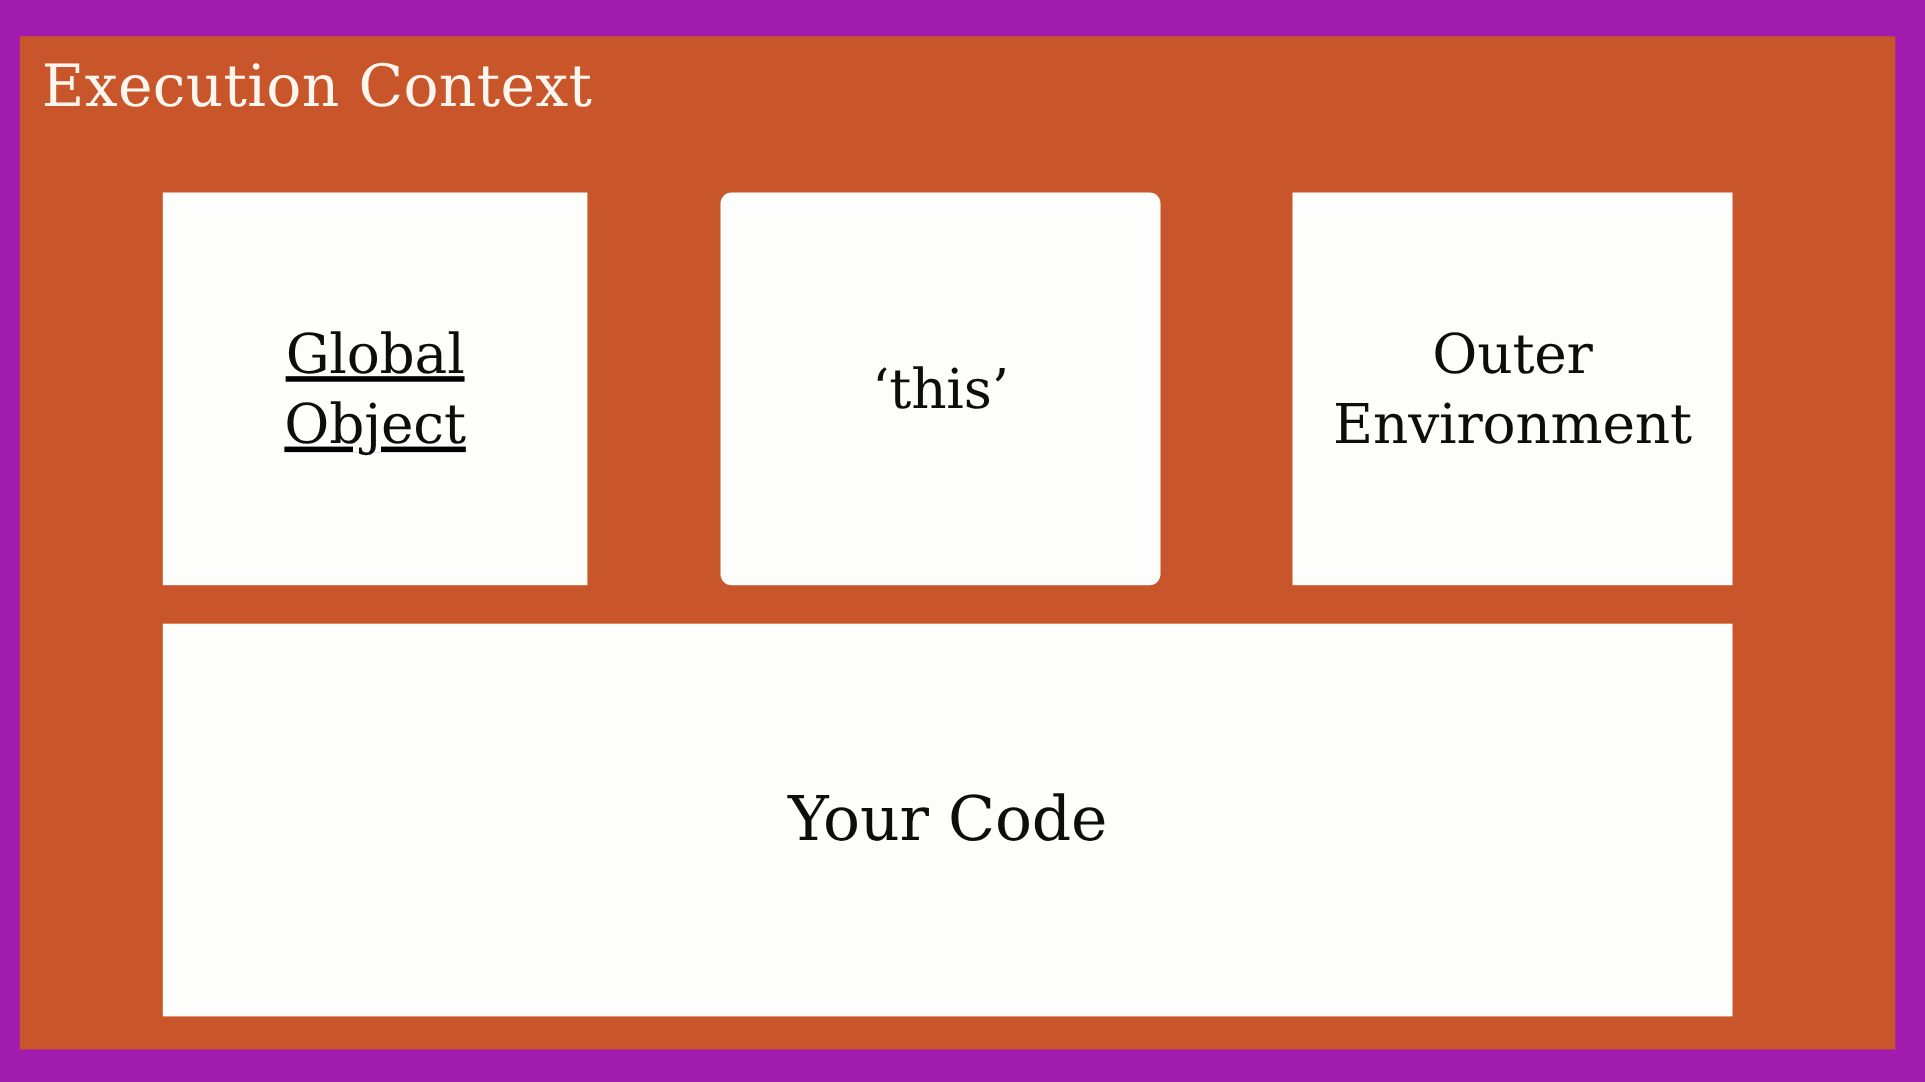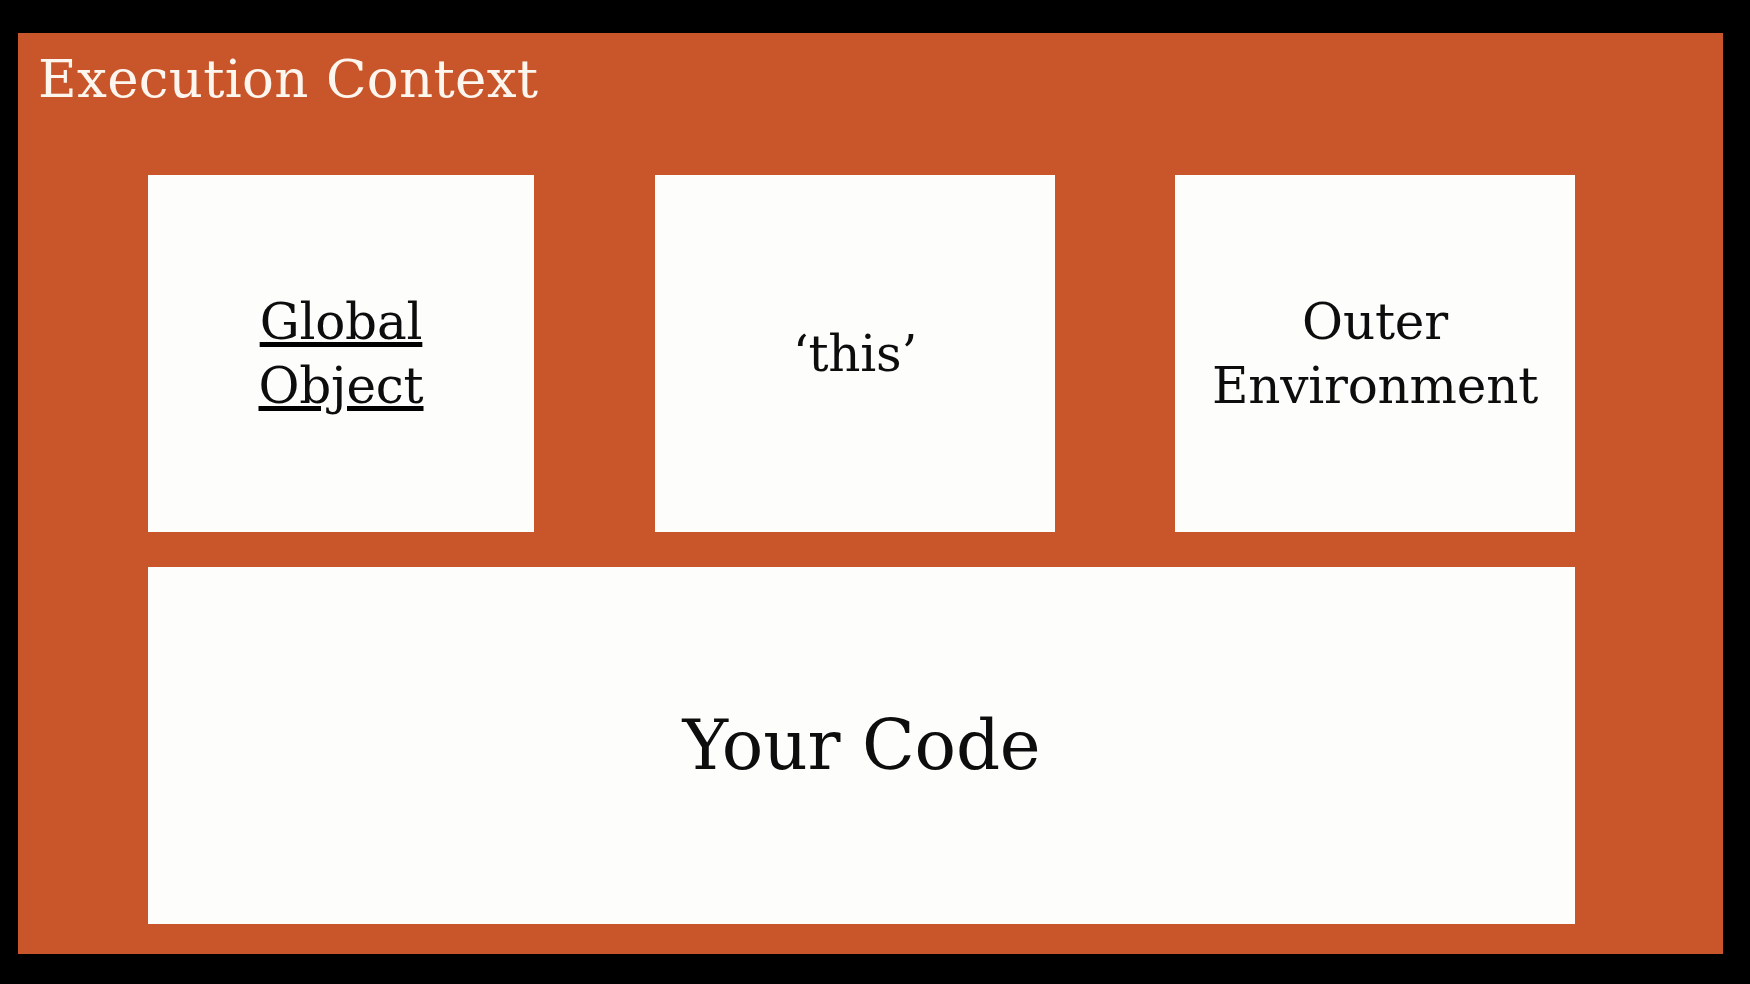--- a/index.html
+++ b/index.html
@@ -11,21 +11,21 @@
     width: 1750px;
     height: 984px;
     overflow: hidden;
     font-family: "DejaVu Serif", "Liberation Serif", serif;
   }
 
   #canvas {
     position: relative;
     width: 1750px;
     height: 984px;
-    background: #000000;
+    background: #a21caf;
   }
 
   
   #context-panel {
     position: absolute;
     left: 18px;
     top: 33px;
     width: 1705px;
     height: 921px;
     background: #c9552b;
@@ -73,38 +73,39 @@
     height: 357px;
     text-decoration: underline;
   }
   #box-global-object .component-label { font-size: 50px; }
 
   #box-this {
     left: 637px;   
     top: 142px;
     width: 400px;
     height: 357px;
+    border-radius: 10px;
   }
   #box-this .component-label { font-size: 50px; }
 
   #box-outer-environment {
     left: 1157px;  
     top: 142px;
     width: 400px;
     height: 357px;
   }
   #box-outer-environment .component-label { font-size: 50px; }
 
   #box-your-code {
     left: 130px;
     top: 534px;    
     width: 1427px;
     height: 357px;
   }
-  #box-your-code .component-label { font-size: 69px; }
+  #box-your-code .component-label { font-size: 56px; }
 </style>
 </head>
 <body>
 
 <div id="canvas">
 
   <div id="context-panel">
 
     <div id="panel-title">Execution Context</div>
 

